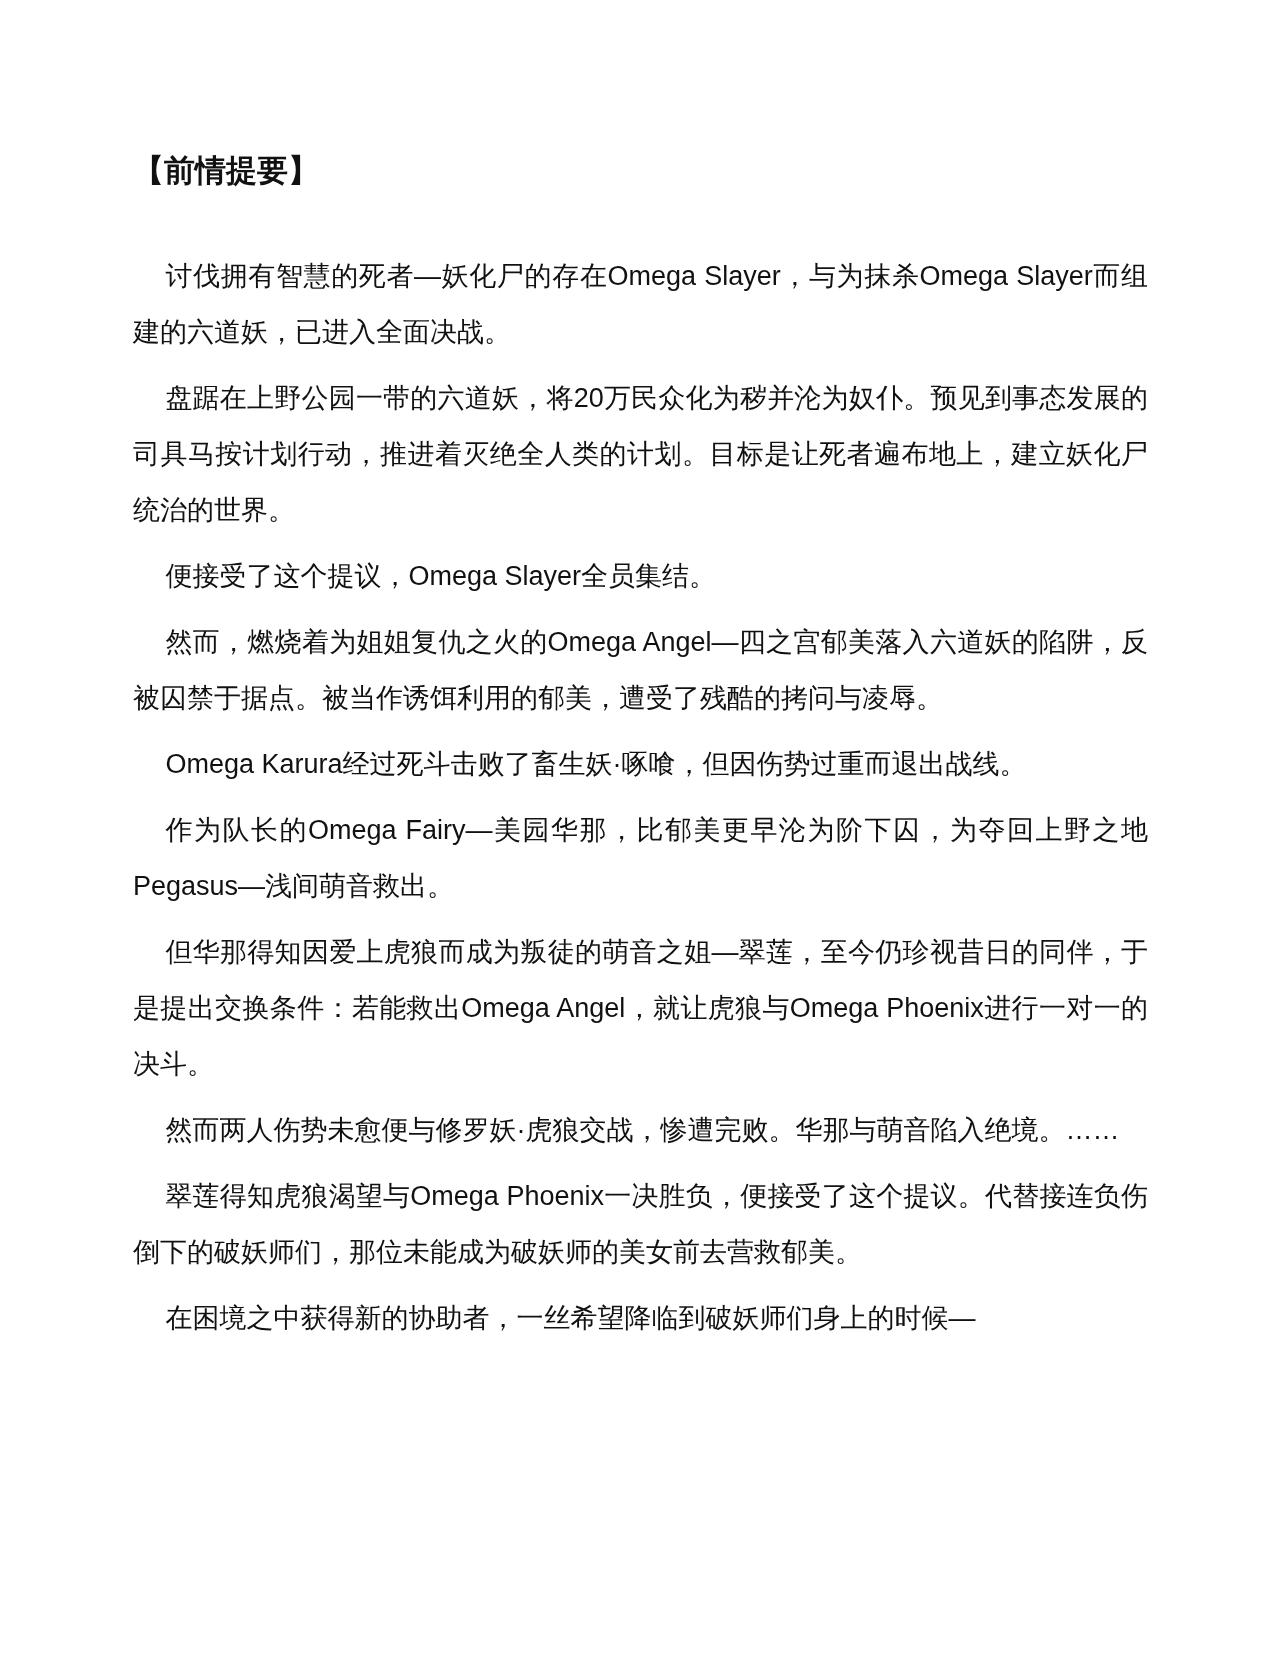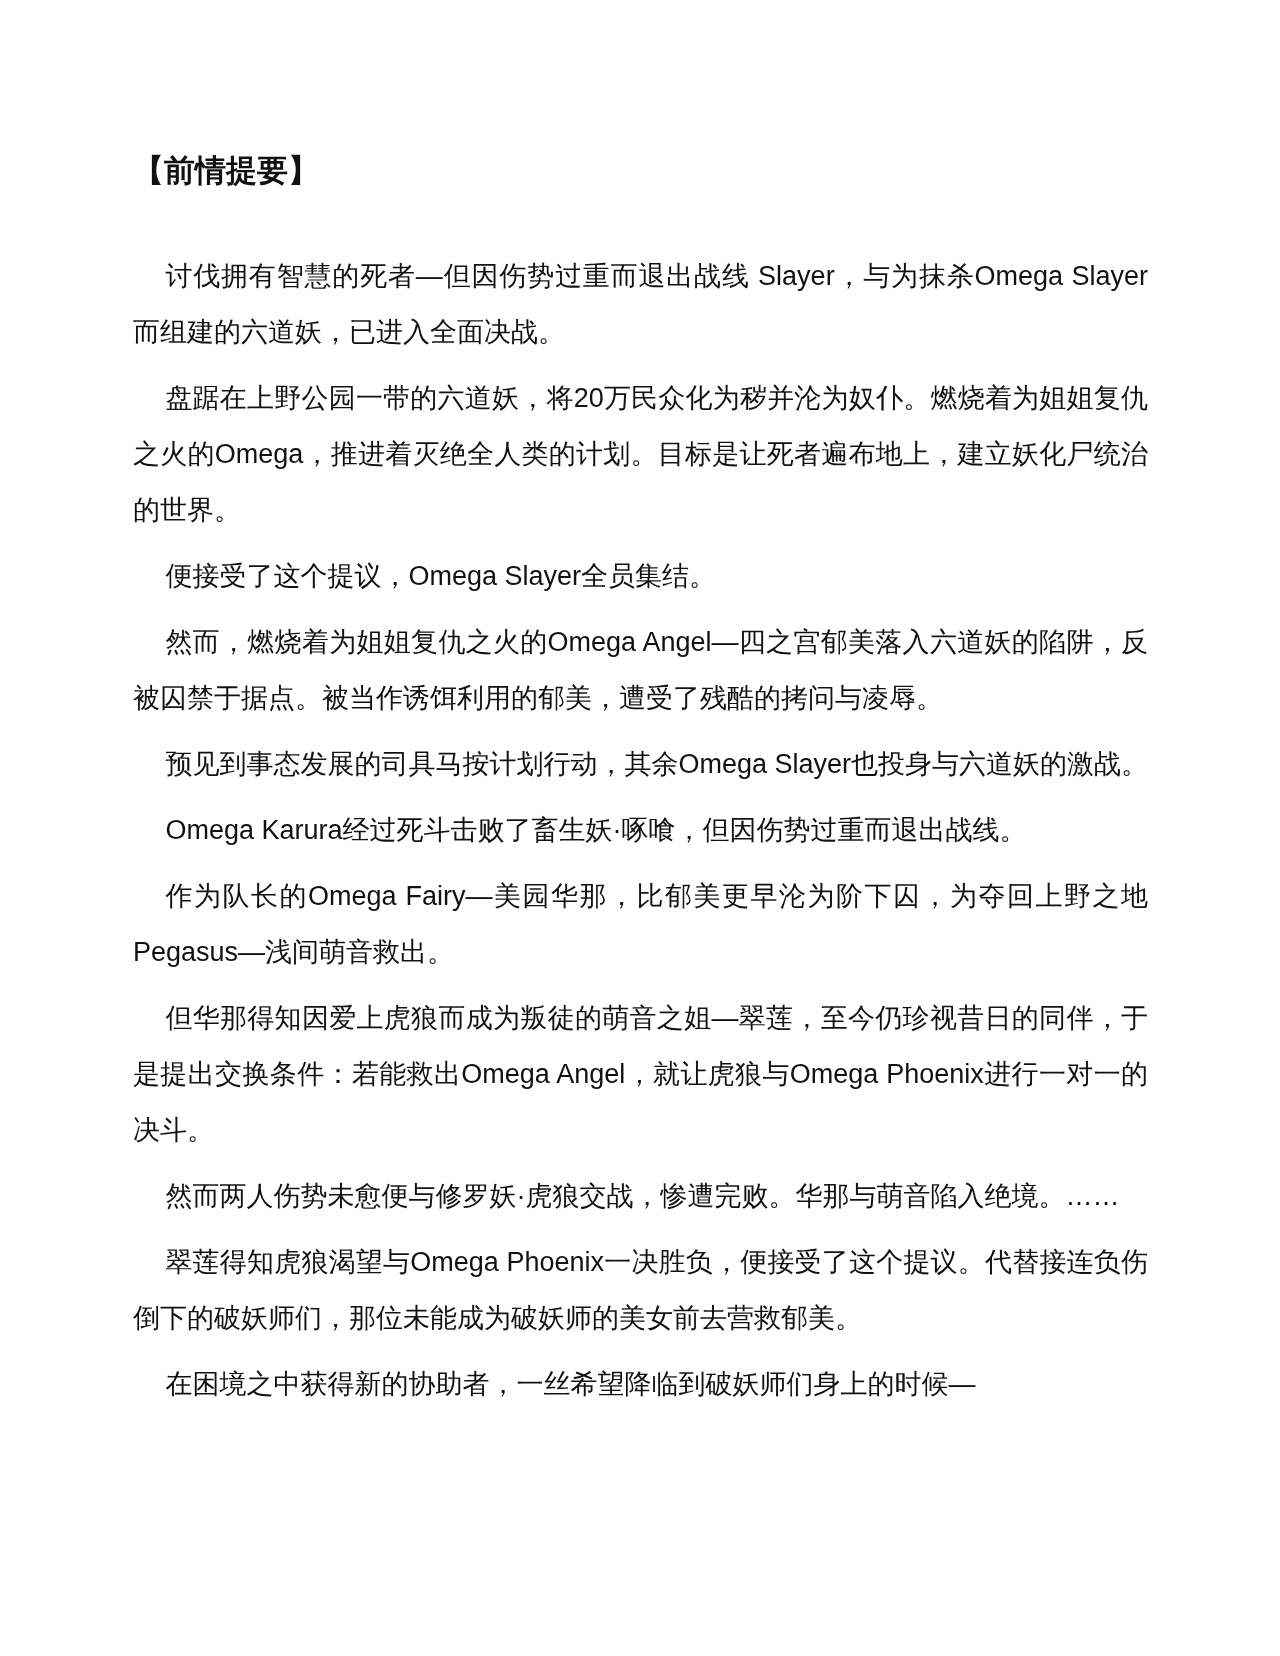--- a/index.html
+++ b/index.html
@@ -36,25 +36,24 @@
     color: #111111;
     word-break: break-word;
   }
 </style>
 </head>
 <body>
 
 <div class="page">
   <h1 class="doc-title">【前情提要】</h1>
   <div class="doc-body">
-      <p class="para">讨伐拥有智慧的死者—但因伤势过重而退出战线 Slayer，与为抹杀Omega Slayer而组建的六道妖，已进入全面决战。</p>
-      <p class="para">盘踞在上野公园一带的六道妖，将20万民众化为秽并沦为奴仆。燃烧着为姐姐复仇之火的Omega，推进着灭绝全人类的计划。目标是让死者遍布地上，建立妖化尸统治的世界。</p>
+      <p class="para">讨伐拥有智慧的死者—妖化尸的存在Omega Slayer，与为抹杀Omega Slayer而组建的六道妖，已进入全面决战。</p>
+      <p class="para">盘踞在上野公园一带的六道妖，将20万民众化为秽并沦为奴仆。预见到事态发展的司具马按计划行动，推进着灭绝全人类的计划。目标是让死者遍布地上，建立妖化尸统治的世界。</p>
       <p class="para">便接受了这个提议，Omega Slayer全员集结。</p>
       <p class="para">然而，燃烧着为姐姐复仇之火的Omega Angel—四之宫郁美落入六道妖的陷阱，反被囚禁于据点。被当作诱饵利用的郁美，遭受了残酷的拷问与凌辱。</p>
-      <p class="para">预见到事态发展的司具马按计划行动，其余Omega Slayer也投身与六道妖的激战。</p>
       <p class="para">Omega Karura经过死斗击败了畜生妖·啄喰，但因伤势过重而退出战线。</p>
       <p class="para">作为队长的Omega Fairy—美园华那，比郁美更早沦为阶下囚，为夺回上野之地 Pegasus—浅间萌音救出。</p>
       <p class="para">但华那得知因爱上虎狼而成为叛徒的萌音之姐—翠莲，至今仍珍视昔日的同伴，于是提出交换条件：若能救出Omega Angel，就让虎狼与Omega Phoenix进行一对一的决斗。</p>
       <p class="para">然而两人伤势未愈便与修罗妖·虎狼交战，惨遭完败。华那与萌音陷入绝境。……</p>
       <p class="para">翠莲得知虎狼渴望与Omega Phoenix一决胜负，便接受了这个提议。代替接连负伤倒下的破妖师们，那位未能成为破妖师的美女前去营救郁美。</p>
       <p class="para">在困境之中获得新的协助者，一丝希望降临到破妖师们身上的时候—</p>
     </div>
 </div>
 
 </body></html>

